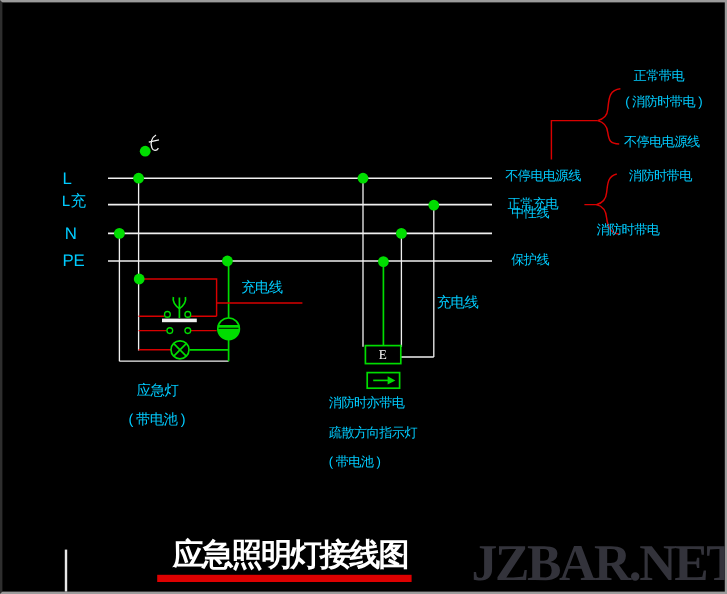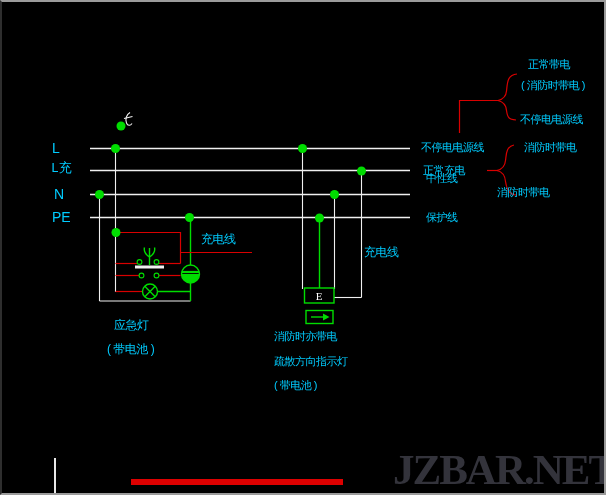--- a/index.html
+++ b/index.html
@@ -153,18 +153,19 @@
 
   <div class="lbl lbl-md" style="left:199px;top:231px;">充电线</div>
   <div class="lbl lbl-md" style="left:112px;top:317px;">应急灯</div>
   <div class="lbl lbl-md" style="left:105px;top:341px;">( 带电池 )</div>
 
   <div class="lbl lbl-md" style="left:362px;top:244px;">充电线</div>
   <div class="lbl" style="left:272px;top:328px;">消防时亦带电</div>
   <div class="lbl" style="left:272px;top:353px;">疏散方向指示灯</div>
   <div class="lbl" style="left:272px;top:377px;">( 带电池 )</div>
 
+  <div class="title" style="left:142px;top:443px;">应急照明灯接线图</div>
   <div class="title-underline" style="left:129px;top:477px;width:212px;height:6px;"></div>
 
   <div class="border-line-left" style="left:52px;top:456px;width:2px;height:37px;"></div>
 
   <div class="watermark" style="left:391px;top:443px;">JZBAR.NET</div>
 </div>
 
 </body></html>

